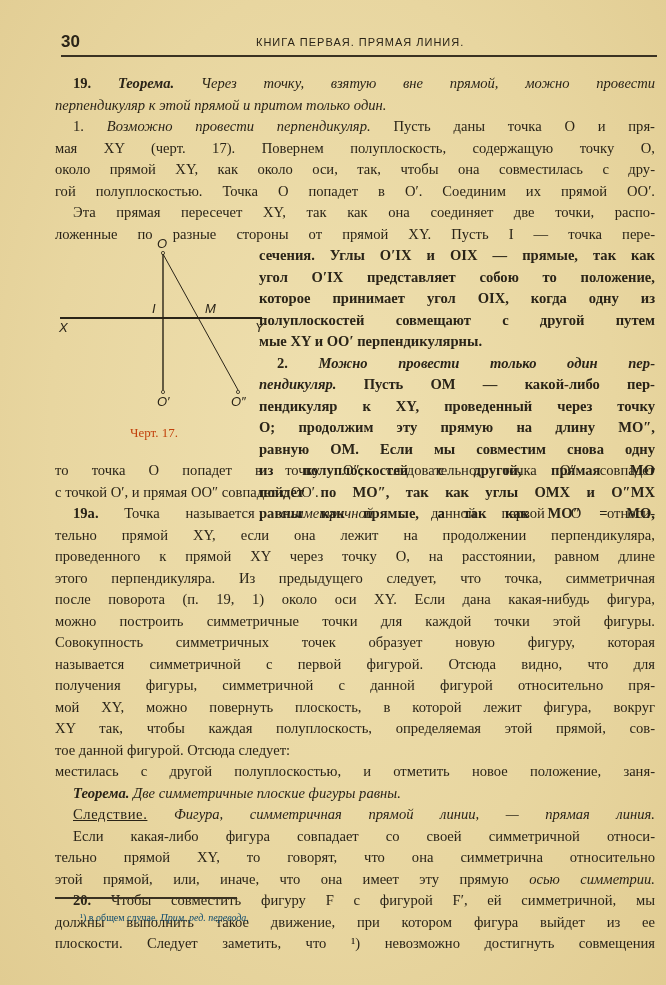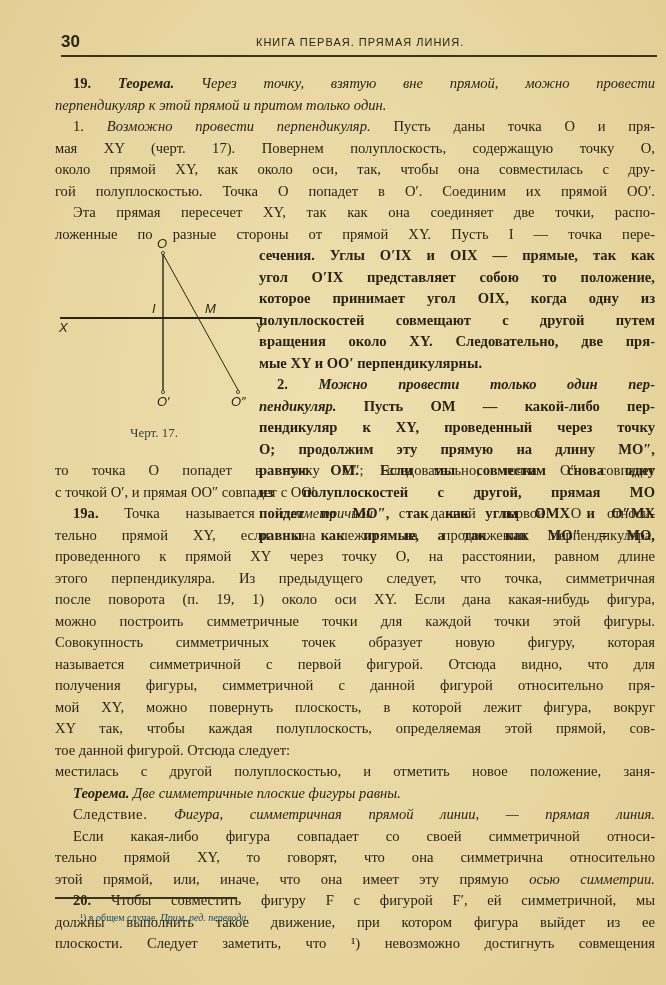--- a/index.html
+++ b/index.html
@@ -16,28 +16,28 @@
   .page-num { position: absolute; left: 0; top: 2px; font-family: "Liberation Sans", sans-serif; font-size: 17px; font-weight: bold; color: #2a2418; }
   .running-head { position: absolute; left: 195px; top: 6px; font-family: "Liberation Sans", sans-serif; font-size: 11px; letter-spacing: 1px; color: #2a2418; }
   .header-rule { position: absolute; left: 61px; top: 55px; width: 596px; height: 2px; background: #3a3222; }
 
   .text { position: absolute; left: 55px; width: 600px; font-size: 14.6px; line-height: 21.5px; text-align: justify; }
   .line { display: block; white-space: nowrap; text-align: justify; text-align-last: justify; height: 21.5px; }
   .line.last { text-align-last: left; }
   .indent { padding-left: 18px; }
   i, .it { font-style: italic; }
   b { font-weight: bold; }
-  .wide { letter-spacing: 0.6px; }
+  .wide { letter-spacing: 0.6px; text-decoration: underline; }
 
   .wrap-col { position: absolute; left: 259px; width: 396px; font-size: 14.6px; line-height: 21.5px; }
 
   .figure { position: absolute; left: 50px; top: 240px; width: 225px; height: 200px; }
   .figure svg { position: absolute; left: 0; top: 0; }
   .fig-label { position: absolute; font-family: "Liberation Sans", sans-serif; font-style: italic; font-size: 13px; color: #2a2418; }
-  .caption { position: absolute; left: 80px; top: 185px; font-size: 13px; color: #404040; }
+  .caption { position: absolute; left: 80px; top: 185px; font-size: 13px; color: #c2410c; }
 
   .fn-rule { position: absolute; left: 55px; top: 897px; width: 182px; height: 1.5px; background: #3a3222; }
   .footnote { position: absolute; left: 80px; top: 912px; font-size: 10px; color: #0c4a6e; text-align: center; }
 </style>
 </head>
 <body>
 
 <div class="page">
 
   <div class="header">
@@ -74,21 +74,20 @@
     <span class="fig-label" style="left:107px; top:154px;">O′</span>
     <span class="fig-label" style="left:181px; top:154px;">O″</span>
     <span class="caption">Черт. 17.</span>
   </div>
 
   <div class="wrap-col" style="top:245px;font-weight:bold;">
     <span class="line">сечения. Углы O′IX и OIX — прямые, так как</span>
     <span class="line">угол O′IX представляет собою то положение,</span>
     <span class="line">которое принимает угол OIX, когда одну из</span>
     <span class="line">полуплоскостей совмещают с другой путем</span>
-    <span class="line">вращения около XY. Следовательно, две пря-</span>
     <span class="line last">мые XY и OO′ перпендикулярны.</span>
     <span class="line indent"><span>2.</span> <i>Можно провести только один пер-</i></span>
     <span class="line"><i>пендикуляр.</i> <span>Пусть OM — какой-либо пер-</span></span>
     <span class="line">пендикуляр к XY, проведенный через точку</span>
     <span class="line">O; продолжим эту прямую на длину MO″,</span>
     <span class="line">равную OM. Если мы совместим снова одну</span>
     <span class="line">из полуплоскостей с другой, прямая MO</span>
     <span class="line">пойдет по MO″, так как углы OMX и O″MX</span>
     <span class="line">равны как прямые, а так как MO″ = MO,</span>
   </div>

